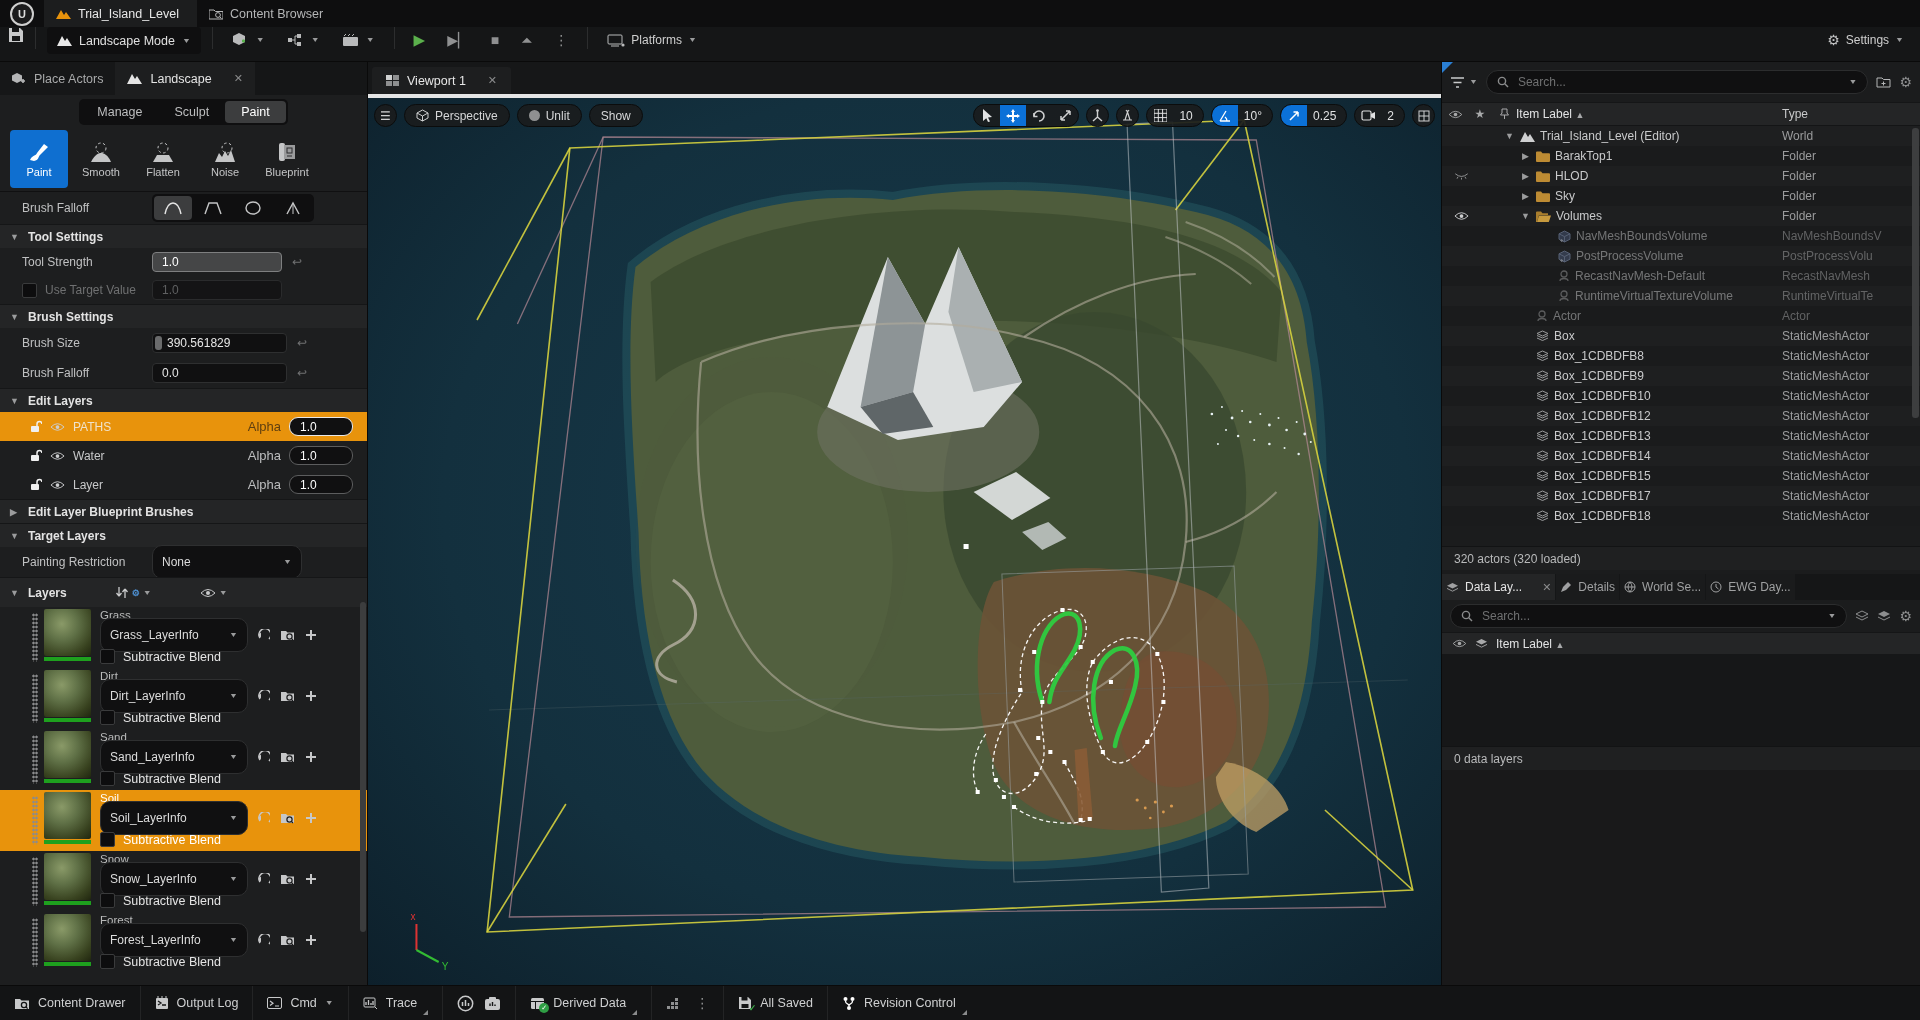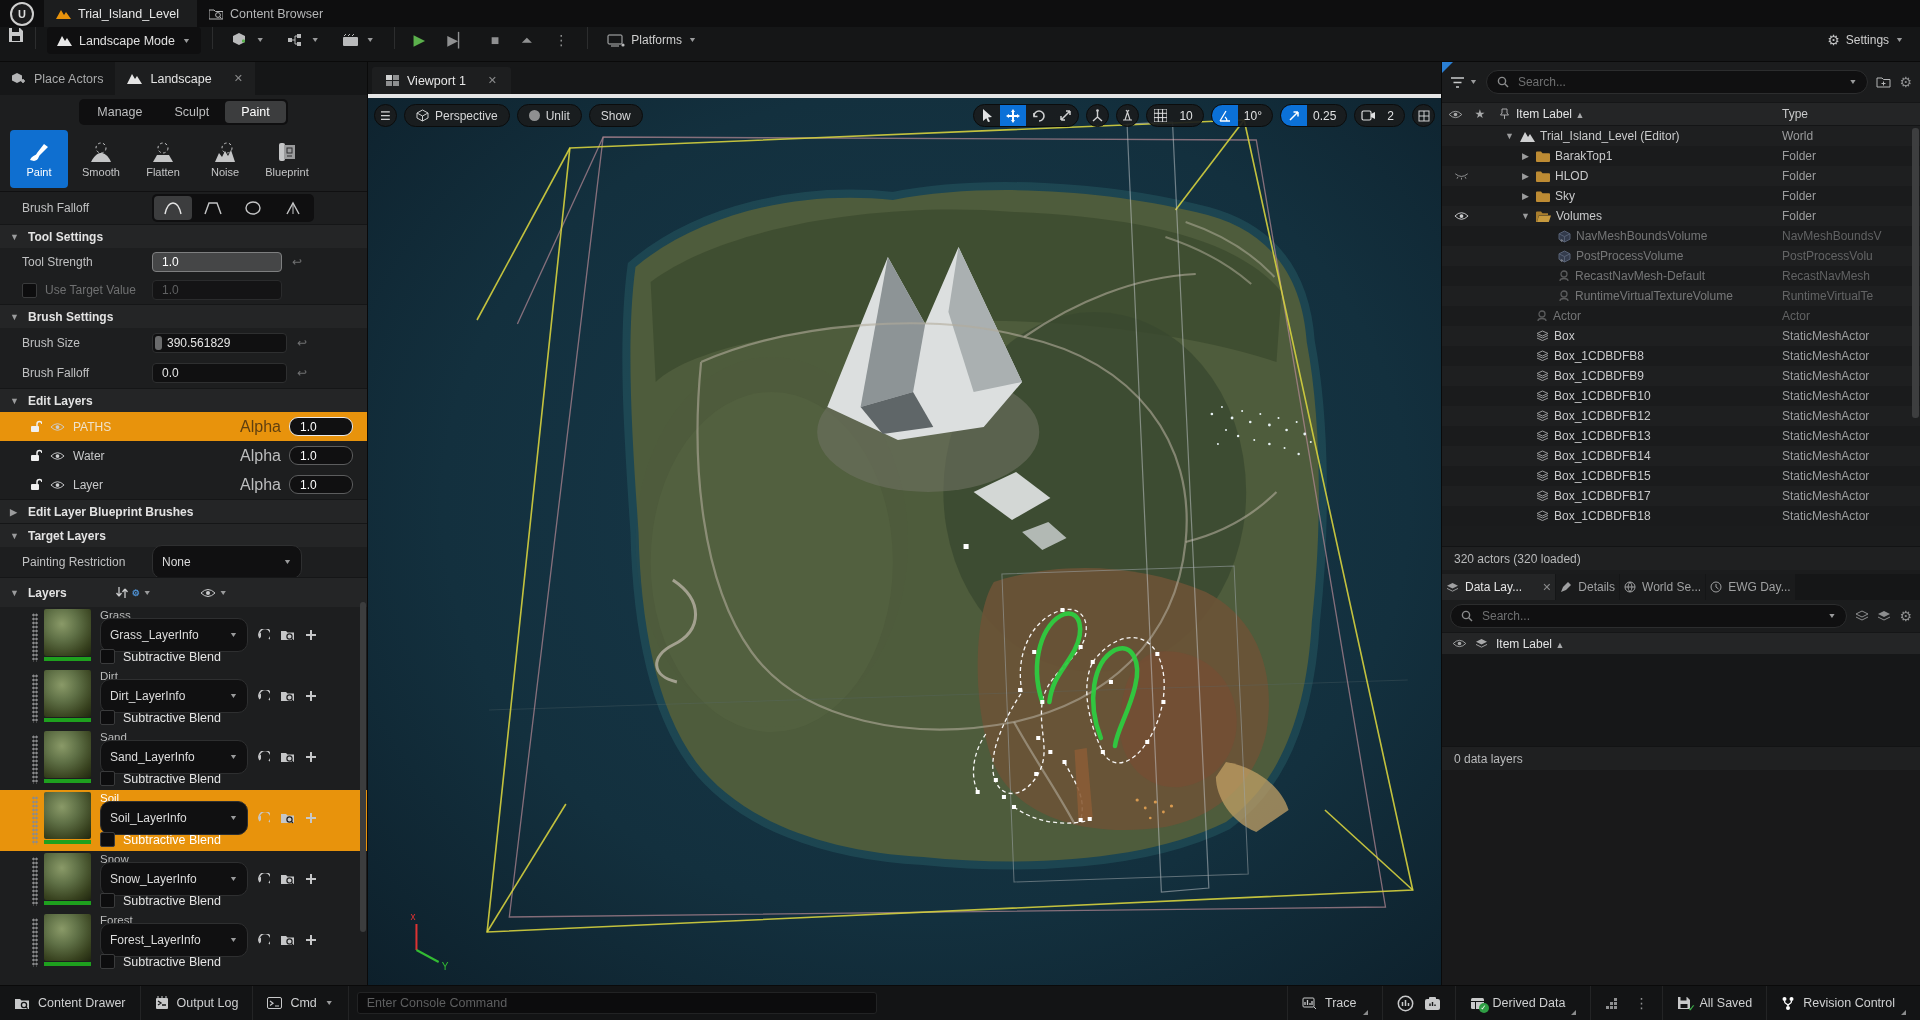--- a/index.html
+++ b/index.html
@@ -50,21 +50,21 @@
   .reset-arrow{margin-left:10px;color:#707172;font-size:12px;}
   .chk{width:15px;height:15px;border:1px solid #3a3b3c;background:#0d0d0e;border-radius:2px;flex:none;}
   .falloff-row{height:32px;display:flex;align-items:center;padding-left:22px;flex:none;}
   .falloff-group{background:#0f0f10;border-radius:5px;display:flex;padding:2px;gap:2px;}
   .fo-btn{width:38px;height:24px;border-radius:4px;display:flex;align-items:center;justify-content:center;color:#cfcfd0;}
   .fo-btn.active{background:#3c3d3e;}
   .fo-btn svg{width:20px;height:14px;}
   
   .elayer{height:29px;display:flex;align-items:center;gap:8px;padding:0 8px 0 30px;flex:none;color:#c8c9ca;}
   .elayer.selected{background:#e8930c;color:#f3e7d4;}
-  .elayer .alpha-lab{margin-left:auto;color:#bdbebf;font-size:16px;}
+  .elayer .alpha-lab{margin-left:auto;color:#bdbebf;font-size:13px;}
   .elayer.selected .alpha-lab{color:#5f3f10;}
   .alpha-box{width:64px;height:19px;border-radius:9px;background:#101011;border:1px solid #5c5d5e;color:#fff;display:flex;align-items:center;padding-left:10px;margin-right:6px;}
   .elayer.selected .alpha-box{border:1.5px solid #e8e8e8;}
   .ico{display:inline-flex;align-items:center;justify-content:center;}
   
   .pr-row{height:30px;display:flex;align-items:center;padding-left:22px;flex:none;}
   .dropdown{height:21px;background:#101011;border:1px solid #2e2f30;border-radius:10px;display:flex;align-items:center;justify-content:space-between;padding:16px 9px;color:#dcdcdc;font-size:12px;}
   .layers-head{height:30px;display:flex;align-items:center;gap:8px;padding-left:10px;background:#242526;border-top:1px solid #151617;font-weight:bold;color:#e3e3e3;flex:none;}
   .lh-btn{margin-left:40px;color:#c9cacb;display:flex;align-items:center;gap:3px;}
   .cards{flex:1;overflow:hidden;}
@@ -1399,25 +1399,20 @@
       <span>Output Log</span>
     </div>
     <div class="st-item">
       <svg width="15" height="12" viewBox="0 0 15 12">
           <rect x="0.5" y="0.5" width="14" height="11" rx="1.5" fill="none" stroke="#c8c9ca"></rect>
           <path d="M3 4 l3 2.2 -3 2.2 M8 9 h4" stroke="#c8c9ca" stroke-width="1.2" fill="none"></path>
         </svg>
       <span>Cmd</span>
       <span class="caret">▼</span>
     </div>
-    <div class="console">
-      <div class="box">
-          <span>Enter Console Command</span>
-        </div>
-    </div>
     <div class="st-item">
       <svg width="15" height="12" viewBox="0 0 15 12">
           <rect x="1" y="1" width="11" height="9" rx="1" fill="none" stroke="#c8c9ca"></rect>
           <path d="M3 8 v-3 M5.5 8 v-5 M8 8 v-2 M10 8 v-4" stroke="#c8c9ca" stroke-width="1.3"></path>
           <path d="M12 10 l2 2" stroke="#c8c9ca"></path>
         </svg>
       <span>Trace</span>
         <span class="corner"></span>
     </div>
     <div class="st-item" style="gap:10px;">

